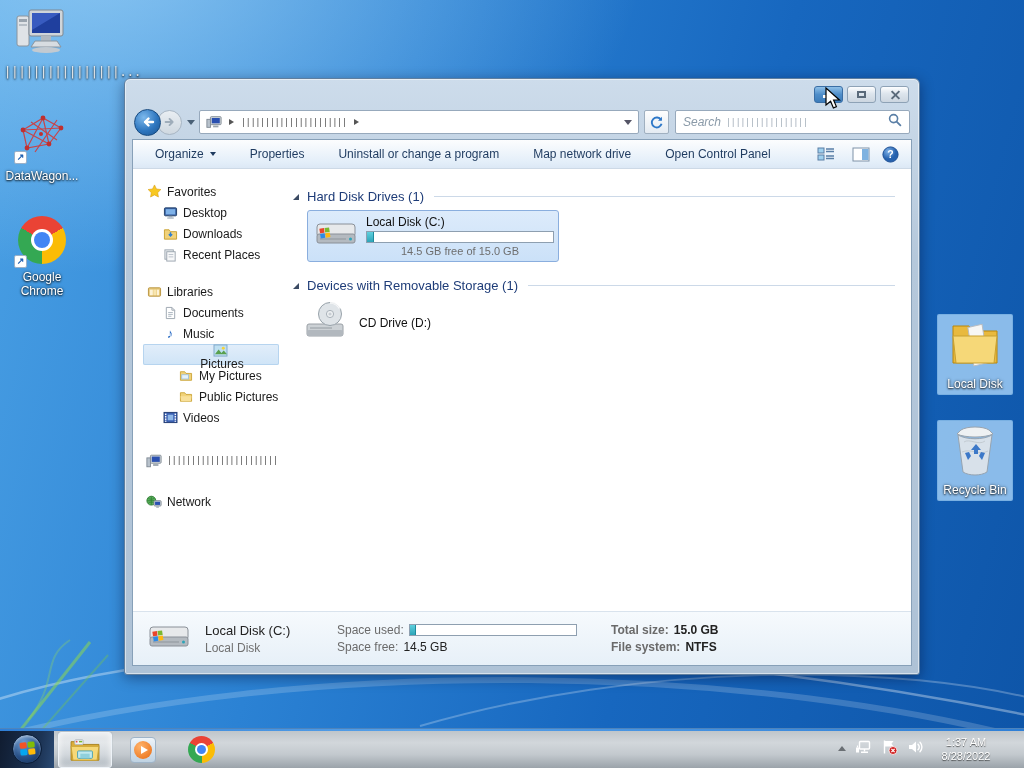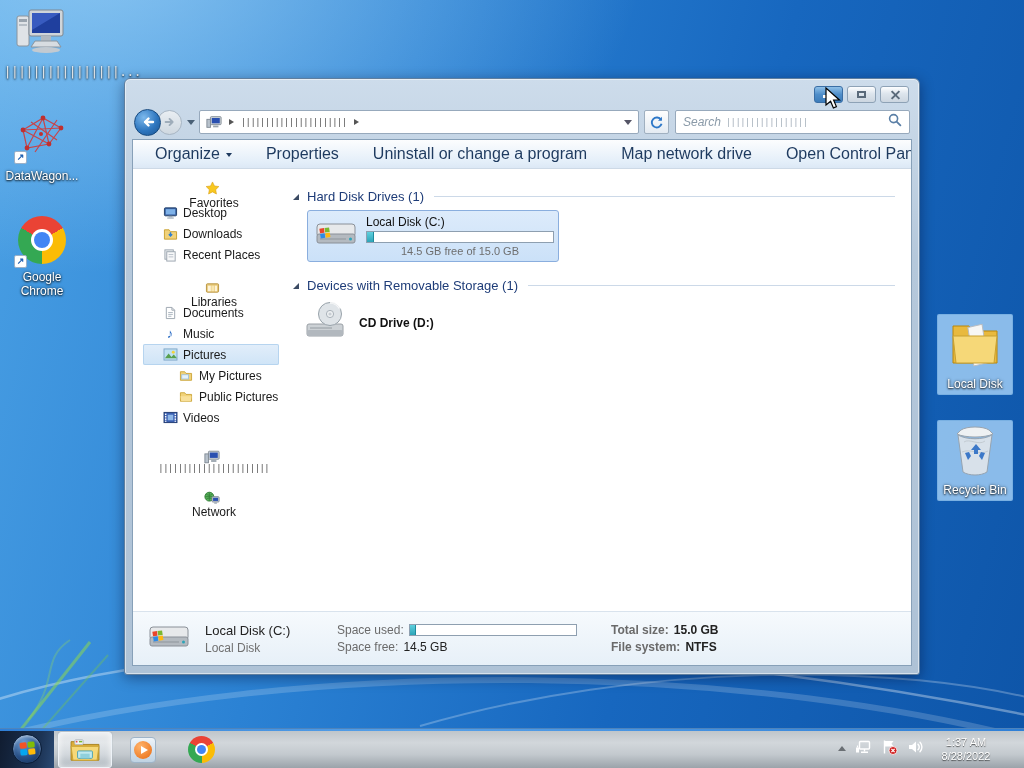--- a/index.html
+++ b/index.html
@@ -60,53 +60,53 @@
     margin-right:6px; flex:none; }
   .searchbox { width:235px; height:24px; background:#fff; border:1px solid #97a9bc; border-radius:2px;
     display:flex; align-items:center; padding:0 7px; flex:none; }
   .searchbox .ph { color:#8a9aa8; font-style:italic; font-size:12px; }
   .searchbox .redact { color:#9aa6b2; font-style:italic; margin-left:5px; }
   .searchbox .mag { margin-left:auto; }
 
   .client { flex:1; background:#fff; border:1px solid #87a0b8; display:flex; flex-direction:column; overflow:hidden; }
   .cmdbar { height:29px; flex:none; background:linear-gradient(#fcfdfe, #e3eef9 80%, #dce8f5);
     border-bottom:1px solid #cdd9e6; display:flex; align-items:center; padding:0 12px; }
-  .cmditem { font-size:16px; color:#1e3a5f; padding:4px 10px; margin-right:14px; border-radius:2px; cursor:pointer; white-space:nowrap; }
+  .cmditem { font-size:12px; color:#1e3a5f; padding:4px 10px; margin-right:14px; border-radius:2px; cursor:pointer; white-space:nowrap; }
   .cmditem .caret { display:inline-block; width:0; height:0; border-left:3.5px solid transparent;
     border-right:3.5px solid transparent; border-top:4px solid #1e3a5f; margin-left:6px; vertical-align:2px; }
   .cmdicons { margin-left:auto; display:flex; align-items:center; gap:12px; }
   .cmdicon { display:flex; align-items:center; cursor:pointer; }
 
   .bodyrow { flex:1; display:flex; overflow:hidden; }
   .sidebar { width:152px; flex:none; padding:12px 0 0 10px; font-size:12px; color:#1a1a1a; }
   .si { height:21px; display:flex; align-items:center; cursor:pointer; border-radius:2px; margin-right:6px; }
   .si .sii { width:18px; flex:none; display:flex; align-items:center; justify-content:center; }
   .si .sit { margin-left:4px; white-space:nowrap; }
-  .ind0 { padding-left:2px;flex-direction:column; } .ind1 { padding-left:18px; } .ind2 { padding-left:34px; }
-  .si.sel { background:linear-gradient(#e2eefa,#cfe4f7); box-shadow:inset 0 0 0 1px #b6d4ef; }
+  .ind0 { padding-left:2px; } .ind1 { padding-left:18px; } .ind2 { padding-left:34px; }
+  .si.sel { background:linear-gradient(#e2eefa,#cfe4f7); box-shadow:inset 0 0 0 1px #b6d4ef;flex-direction:column; }
   .gap16 { height:16px; } .gap22 { height:22px; } .gap20 { height:20px; }
   .glyphnote { color:#2b6cc4; font-size:13px; line-height:13px; }
 
   .main { flex:1; padding:12px 16px 0 8px; overflow:hidden;margin-top:8px; }
   .grouphdr { display:flex; align-items:center; margin-bottom:6px; cursor:pointer; }
   .grouphdr .tri { width:0; height:0; border-bottom:6px solid #3b4a63; border-left:6px solid transparent; margin-right:8px; }
   .grouphdr .gt { font-size:13px; color:#1e3c78; white-space:nowrap; }
   .grouphdr .rule { flex:1; height:1px; background:#ccd9e8; margin-left:10px; }
 
   .tile { width:252px; height:52px; margin:4px 0 16px 14px; border:1px solid #8aaede; border-radius:3px;
     background:linear-gradient(#ddebfb,#cbe1f8); display:flex; align-items:center; padding:0 6px; cursor:pointer; }
   .tile .dticon { flex:none; margin-right:8px; }
   .tile .tcol { flex:1; }
   .tile .tname { font-size:12px; color:#111; margin-bottom:2px; }
   .pbar { width:188px; height:12px; background:#fff; border:1px solid #8e9fb0; margin-bottom:2px; }
   .pfill { height:100%; background:linear-gradient(#5fd0de,#2da4b8); border-right:1px solid #1d8a9c; }
   .w4 { width:4%; } .w3 { width:4%; }
   .tile .tsub { font-size:11px; color:#6e6e6e;text-align:center; }
 
-  .cditem { display:flex; align-items:center; margin:8px 0 0 12px; cursor:pointer;font-weight:bold; }
+  .cditem { display:flex; align-items:center; margin:8px 0 0 12px; cursor:pointer; }
   .cditem .cname { font-size:12px; color:#111; margin-left:8px; }
 
   .details { height:54px; flex:none; border-top:1px solid #d9e3ed;
     background:linear-gradient(#f6fafd,#e7f0f8); display:flex; align-items:center; padding:0 14px; }
   .details .dticon { margin-right:14px; }
   .dcol1 { width:132px; }
   .dname { font-size:13px; color:#222; margin-bottom:3px; }
   .dtype { font-size:12px; color:#707070; }
   .dcol2 { width:250px; }
   .drow { display:flex; align-items:center; height:17px; font-size:12px; }

